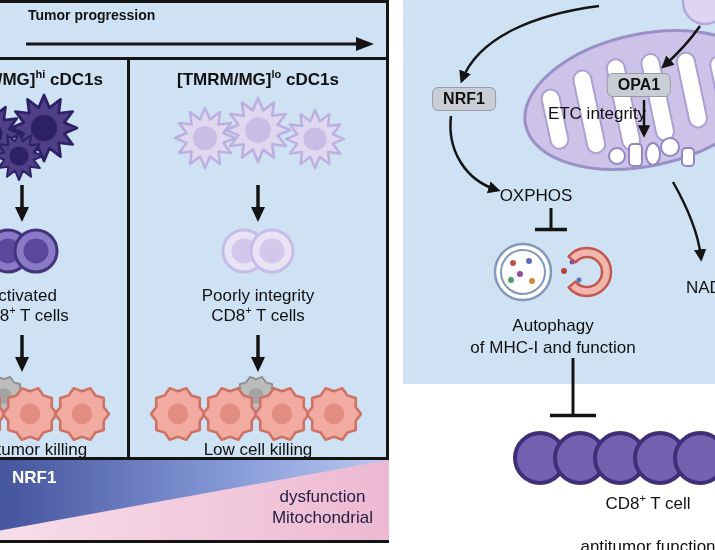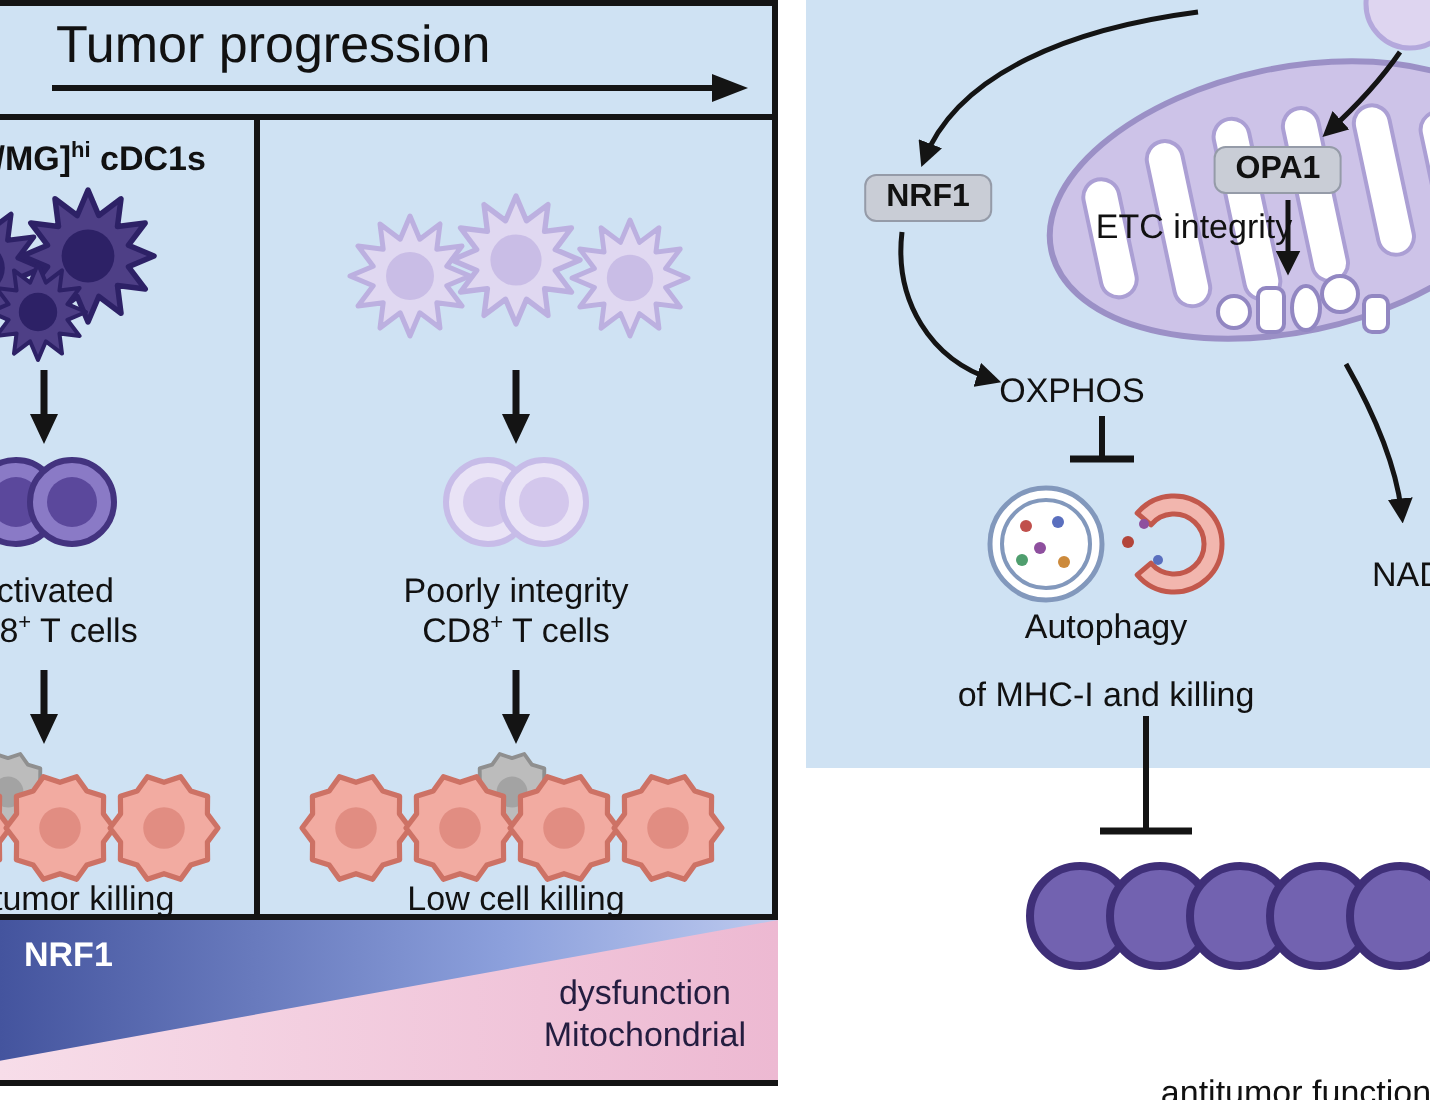--- a/index.html
+++ b/index.html
@@ -6,21 +6,21 @@
   #canvas{position:relative;width:715px;height:550px;overflow:hidden;background:#ffffff;
           font-family:"Liberation Sans","DejaVu Sans",sans-serif;color:#111;}
   .abs{position:absolute;}
   .line{position:absolute;background:#141414;}
   .txt{position:absolute;white-space:nowrap;transform:translateX(-50%);text-align:center;
        font-size:17px;line-height:1.18;color:#111;}
   .bold{font-weight:bold;}
   sup.sp{font-size:11px;line-height:0;}
   
   .panel-left{position:absolute;left:0;top:0;width:389px;height:543px;background:#cfe2f3;}
-  .lp-title{position:absolute;left:28px;top:7px;font-size:26px;font-weight:normal;white-space:nowrap;}
+  .lp-title{position:absolute;left:28px;top:7px;font-size:14px;font-weight:bold;white-space:nowrap;}
   .banner{position:absolute;left:0;top:460px;width:389px;height:80px;
           background:linear-gradient(90deg,#f7dde9,#edb9d2);overflow:hidden;}
   .banner-blue{position:absolute;inset:0;
           background:linear-gradient(90deg,#44549e 0%,#8ca0dc 65%,#bcc9ee 100%);
           clip-path:polygon(0 0,100% 0,0 88%);}
   .banner-nrf1{position:absolute;left:12px;top:8px;color:#fff;font-weight:bold;font-size:17px;}
   .banner-right{position:absolute;right:16px;top:26px;text-align:center;color:#241d40;
           font-size:17px;line-height:21px;}
   
   .rp-bg{position:absolute;left:403px;top:0;width:312px;height:384px;background:#cfe2f3;}
@@ -97,20 +97,23 @@
       </svg>
     <svg class="abs" style="left:-104px;top:376px" width="220" height="72" viewBox="0 0 220 72">
       <use href="#sym-tumor" class="tum-gray" x="88" y="0" width="40" height="40"></use>
       <use href="#sym-tumor" class="tum-pink" x="3" y="11" width="54" height="54"></use>
       <use href="#sym-tumor" class="tum-pink" x="55" y="11" width="54" height="54"></use>
       <use href="#sym-tumor" class="tum-pink" x="107" y="11" width="54" height="54"></use>
       <use href="#sym-tumor" class="tum-pink" x="159" y="11" width="54" height="54"></use>
     </svg>
     <div class="txt" style="left:22px;top:440px">High tumor killing</div>
 
+    <div class="txt bold" style="left:258px;top:70px">
+      <span>[TMRM/MG]</span><sup class="sp">lo</sup><span> cDC1s</span>
+    </div>
     <svg class="abs" style="left:160px;top:96px" width="200" height="88" viewBox="0 0 200 88">
       <use href="#sym-dc" class="dc-light" x="15" y="12" width="60" height="60"></use>
       <use href="#sym-dc" class="dc-light" x="66" y="2" width="64" height="64"></use>
       <use href="#sym-dc" class="dc-light" x="126" y="14" width="58" height="58"></use>
     </svg>
     <svg class="abs" style="left:250px;top:184px" width="16" height="38">
         <use href="#sym-down"></use>
       </svg>
     <svg class="abs" style="left:220px;top:226px" width="76" height="50" viewBox="0 0 76 50">
       <circle cx="24" cy="25" r="21" fill="#e9e3f6" stroke="#c7bce8" stroke-width="3"></circle>
@@ -208,17 +211,20 @@
       <circle cx="257" cy="458" r="25" fill="#7262b0" stroke="#3f2f78" stroke-width="4"></circle>
       <circle cx="297" cy="458" r="25" fill="#7262b0" stroke="#3f2f78" stroke-width="4"></circle>
     </g>
   </svg>
 
   <div class="pill" style="left:464px;top:87px">NRF1</div>
   <div class="pill" style="left:639px;top:73px">OPA1</div>
   <div class="txt" style="left:597px;top:104px">ETC integrity</div>
   <div class="txt" style="left:536px;top:186px">OXPHOS</div>
   <div class="abs" style="left:686px;top:278px;font-size:17px;white-space:nowrap">NADH</div>
-  <div class="txt" style="left:553px;top:304px">Autophagy</div>
-  <div class="txt" style="left:553px;top:338px">of MHC-I and killing</div>
+  <div class="txt" style="left:553px;top:316px">Autophagy</div>
+  <div class="txt" style="left:553px;top:338px">of MHC-I and function</div>
+  <div class="txt" style="left:648px;top:494px">
+    <span>CD8</span><sup class="sp">+</sup><span> T cell</span>
+  </div>
   <div class="txt" style="left:648px;top:537px">antitumor function</div>
 
 </div>
 
 </body></html>

